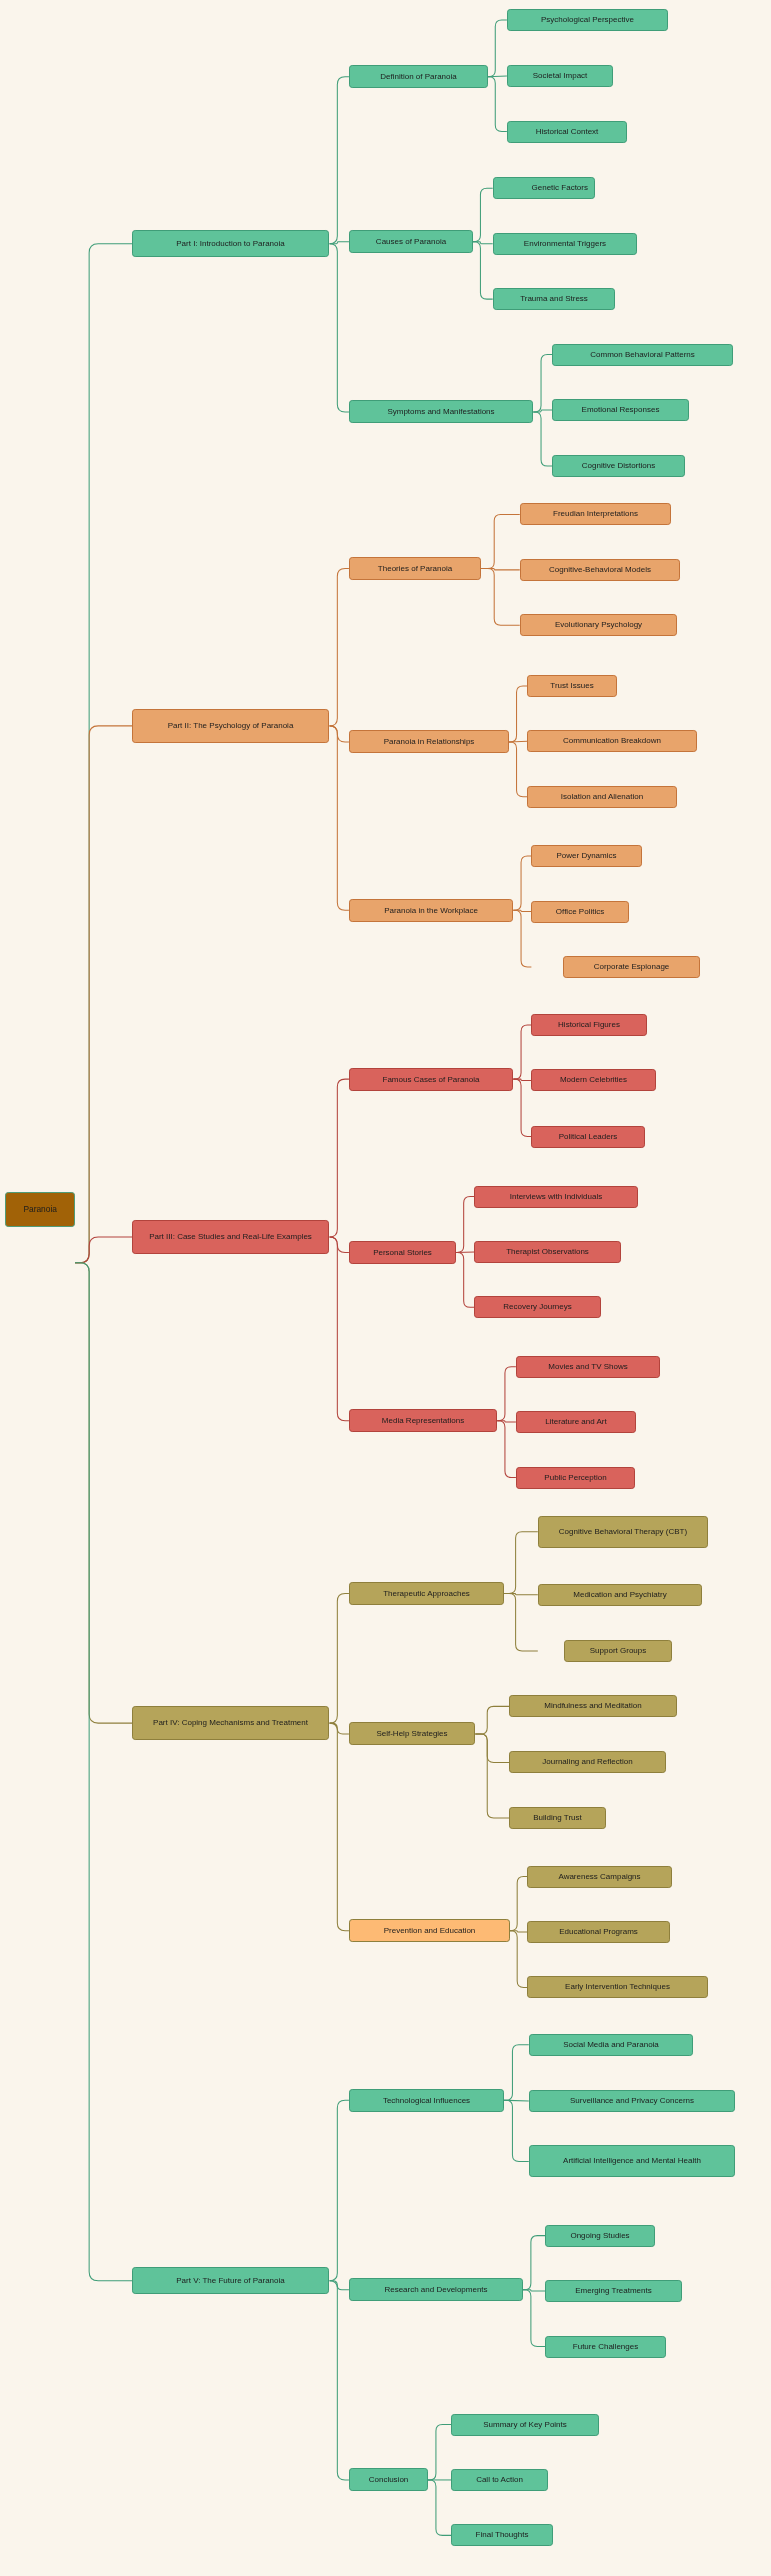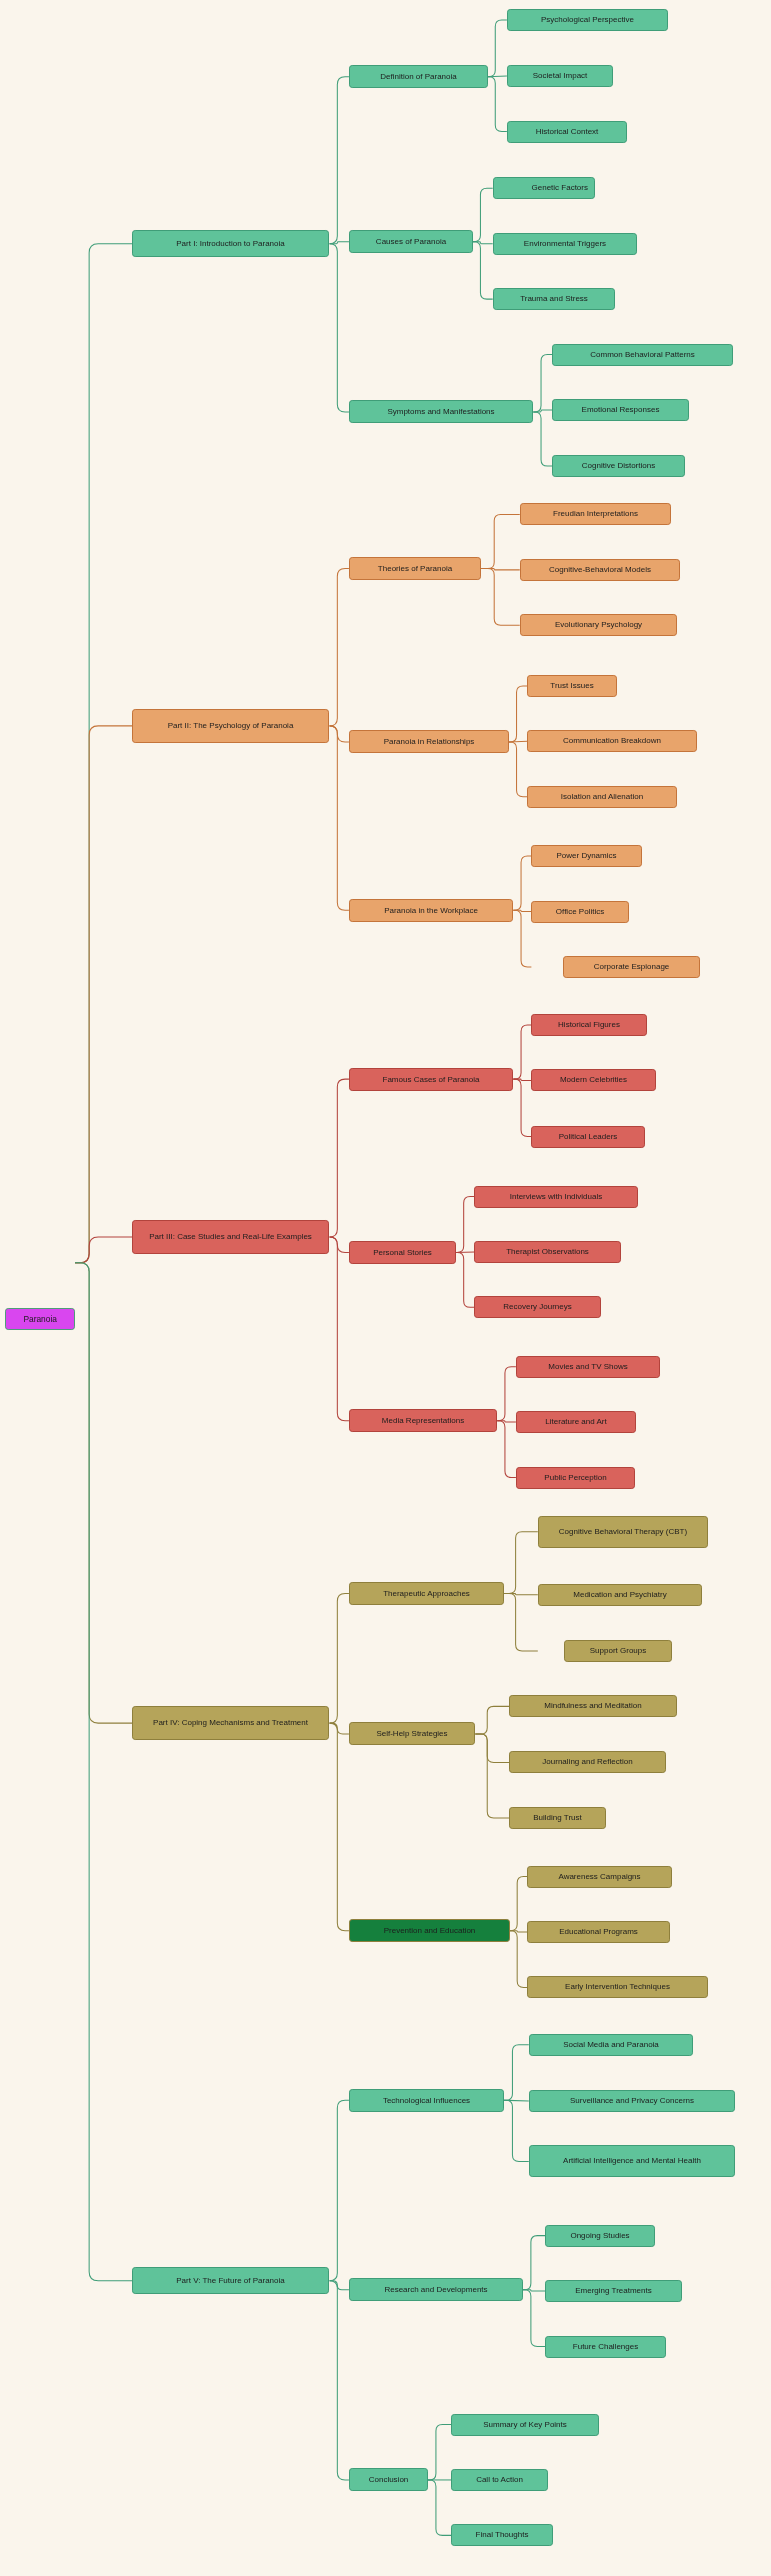--- a/index.html
+++ b/index.html
@@ -117,21 +117,21 @@
       <path d="M 511 3538 L 516 3538 Q 523 3538 523 3545 L 523 3545 Q 523 3552 530 3552 L 541 3552" fill="none" stroke="#3f9d78" stroke-width="1.6"></path>
       <path d="M 811 3552 L 813.25 3552 Q 823.25 3552 823.25 3542 L 823.25 3478 Q 823.25 3468 833.25 3468 L 846 3468" fill="none" stroke="#3f9d78" stroke-width="1.6"></path>
       <path d="M 811 3552 L 822.25 3552 Q 823.25 3552 823.25 3553 L 823.25 3553 Q 823.25 3554 824.25 3554 L 846 3554" fill="none" stroke="#3f9d78" stroke-width="1.6"></path>
       <path d="M 811 3552 L 813.25 3552 Q 823.25 3552 823.25 3562 L 823.25 3630 Q 823.25 3640 833.25 3640 L 846 3640" fill="none" stroke="#3f9d78" stroke-width="1.6"></path>
       <path d="M 511 3538 L 511 3538 Q 523 3538 523 3550 L 523 3835 Q 523 3847 535 3847 L 541 3847" fill="none" stroke="#3f9d78" stroke-width="1.6"></path>
       <path d="M 663 3847 L 665.95 3847 Q 675.95 3847 675.95 3837 L 675.95 3771 Q 675.95 3761 685.95 3761 L 700 3761" fill="none" stroke="#3f9d78" stroke-width="1.6"></path>
       <path d="M 663 3847 L 700 3847" fill="none" stroke="#3f9d78" stroke-width="1.6"></path>
       <path d="M 663 3847 L 665.95 3847 Q 675.95 3847 675.95 3857 L 675.95 3923 Q 675.95 3933 685.95 3933 L 700 3933" fill="none" stroke="#3f9d78" stroke-width="1.6"></path>
     </svg>
   <div id="nodes">
-      <div class="node node-root" style="left: 5.2px; top: 1308px; width: 70px; height: 22px; background: #d946ef; border: 0.6px solid rgb(79, 156, 120);">Paranoia</div>
+      <div class="node node-root" style="left: 5.2px; top: 1192px; width: 70px; height: 35px; background: #a16207; border: 0.6px solid rgb(79, 156, 120);">Paranoia</div>
       <div class="node node-l1" style="left: 132px; top: 230px; width: 197px; height: 27px; background: rgb(95, 195, 154); border: 0.6px solid rgb(63, 157, 120);">Part I: Introduction to Paranoia</div>
       <div class="node node-l2" style="left: 349px; top: 65px; width: 139px; height: 23px; background: rgb(95, 195, 154); border: 0.6px solid rgb(63, 157, 120);">Definition of Paranoia</div>
       <div class="node node-l3" style="left: 507px; top: 9px; width: 161px; height: 22px; background: rgb(95, 195, 154); border: 0.6px solid rgb(63, 157, 120);">Psychological Perspective</div>
       <div class="node node-l3" style="left: 507px; top: 65px; width: 106px; height: 22px; background: rgb(95, 195, 154); border: 0.6px solid rgb(63, 157, 120);">Societal Impact</div>
       <div class="node node-l3" style="left: 507px; top: 121px; width: 120px; height: 22px; background: rgb(95, 195, 154); border: 0.6px solid rgb(63, 157, 120);">Historical Context</div>
       <div class="node node-l2" style="left: 349px; top: 230px; width: 124px; height: 23px; background: rgb(95, 195, 154); border: 0.6px solid rgb(63, 157, 120);">Causes of Paranoia</div>
       <div class="node node-l3" style="left: 493px; top: 177px; width: 102px; height: 22px; background: rgb(95, 195, 154); border: 0.6px solid rgb(63, 157, 120); padding-left: 36px;">Genetic Factors</div>
       <div class="node node-l3" style="left: 493px; top: 233px; width: 144px; height: 22px; background: rgb(95, 195, 154); border: 0.6px solid rgb(63, 157, 120);">Environmental Triggers</div>
       <div class="node node-l3" style="left: 493px; top: 288px; width: 122px; height: 22px; background: rgb(95, 195, 154); border: 0.6px solid rgb(63, 157, 120);">Trauma and Stress</div>
       <div class="node node-l2" style="left: 349px; top: 400px; width: 184px; height: 23px; background: rgb(95, 195, 154); border: 0.6px solid rgb(63, 157, 120);">Symptoms and Manifestations</div>
@@ -166,21 +166,21 @@
       <div class="node node-l3" style="left: 516px; top: 1467px; width: 119px; height: 22px; background: rgb(217, 99, 92); border: 0.6px solid rgb(178, 67, 60);">Public Perception</div>
       <div class="node node-l1" style="left: 132px; top: 1706px; width: 197px; height: 34px; background: rgb(181, 164, 90); border: 0.6px solid rgb(142, 127, 60);">Part IV: Coping Mechanisms and Treatment</div>
       <div class="node node-l2" style="left: 349px; top: 1582px; width: 155px; height: 23px; background: rgb(181, 164, 90); border: 0.6px solid rgb(142, 127, 60);">Therapeutic Approaches</div>
       <div class="node node-l3" style="left: 538px; top: 1516px; width: 170px; height: 32px; background: rgb(181, 164, 90); border: 0.6px solid rgb(142, 127, 60);">Cognitive Behavioral Therapy (CBT)</div>
       <div class="node node-l3" style="left: 538px; top: 1584px; width: 164px; height: 22px; background: rgb(181, 164, 90); border: 0.6px solid rgb(142, 127, 60);">Medication and Psychiatry</div>
       <div class="node node-l3" style="left: 564px; top: 1640px; width: 108px; height: 22px; background: rgb(181, 164, 90); border: 0.6px solid rgb(142, 127, 60);">Support Groups</div>
       <div class="node node-l2" style="left: 349px; top: 1722px; width: 126px; height: 23px; background: rgb(181, 164, 90); border: 0.6px solid rgb(142, 127, 60);">Self-Help Strategies</div>
       <div class="node node-l3" style="left: 509px; top: 1695px; width: 168px; height: 22px; background: rgb(181, 164, 90); border: 0.6px solid rgb(142, 127, 60);">Mindfulness and Meditation</div>
       <div class="node node-l3" style="left: 509px; top: 1751px; width: 157px; height: 22px; background: rgb(181, 164, 90); border: 0.6px solid rgb(142, 127, 60);">Journaling and Reflection</div>
       <div class="node node-l3" style="left: 509px; top: 1807px; width: 97px; height: 22px; background: rgb(181, 164, 90); border: 0.6px solid rgb(142, 127, 60);">Building Trust</div>
-      <div class="node node-l2" style="left: 349px; top: 1919px; width: 161px; height: 23px; background: #15803d; border: 0.6px solid rgb(142, 127, 60);">Prevention and Education</div>
+      <div class="node node-l2" style="left: 349px; top: 1919px; width: 161px; height: 23px; background: #fdba74; border: 0.6px solid rgb(142, 127, 60);">Prevention and Education</div>
       <div class="node node-l3" style="left: 527px; top: 1866px; width: 145px; height: 22px; background: rgb(181, 164, 90); border: 0.6px solid rgb(142, 127, 60);">Awareness Campaigns</div>
       <div class="node node-l3" style="left: 527px; top: 1921px; width: 143px; height: 22px; background: rgb(181, 164, 90); border: 0.6px solid rgb(142, 127, 60);">Educational Programs</div>
       <div class="node node-l3" style="left: 527px; top: 1976px; width: 181px; height: 22px; background: rgb(181, 164, 90); border: 0.6px solid rgb(142, 127, 60);">Early Intervention Techniques</div>
       <div class="node node-l1" style="left: 132px; top: 2267px; width: 197px; height: 27px; background: rgb(95, 195, 154); border: 0.6px solid rgb(63, 157, 120);">Part V: The Future of Paranoia</div>
       <div class="node node-l2" style="left: 349px; top: 2089px; width: 155px; height: 23px; background: rgb(95, 195, 154); border: 0.6px solid rgb(63, 157, 120);">Technological Influences</div>
       <div class="node node-l3" style="left: 529px; top: 2034px; width: 164px; height: 22px; background: rgb(95, 195, 154); border: 0.6px solid rgb(63, 157, 120);">Social Media and Paranoia</div>
       <div class="node node-l3" style="left: 529px; top: 2090px; width: 206px; height: 22px; background: rgb(95, 195, 154); border: 0.6px solid rgb(63, 157, 120);">Surveillance and Privacy Concerns</div>
       <div class="node node-l3" style="left: 529px; top: 2145px; width: 206px; height: 32px; background: rgb(95, 195, 154); border: 0.6px solid rgb(63, 157, 120);">Artificial Intelligence and Mental Health</div>
       <div class="node node-l2" style="left: 349px; top: 2278px; width: 174px; height: 23px; background: rgb(95, 195, 154); border: 0.6px solid rgb(63, 157, 120);">Research and Developments</div>
       <div class="node node-l3" style="left: 545px; top: 2225px; width: 110px; height: 22px; background: rgb(95, 195, 154); border: 0.6px solid rgb(63, 157, 120);">Ongoing Studies</div>

